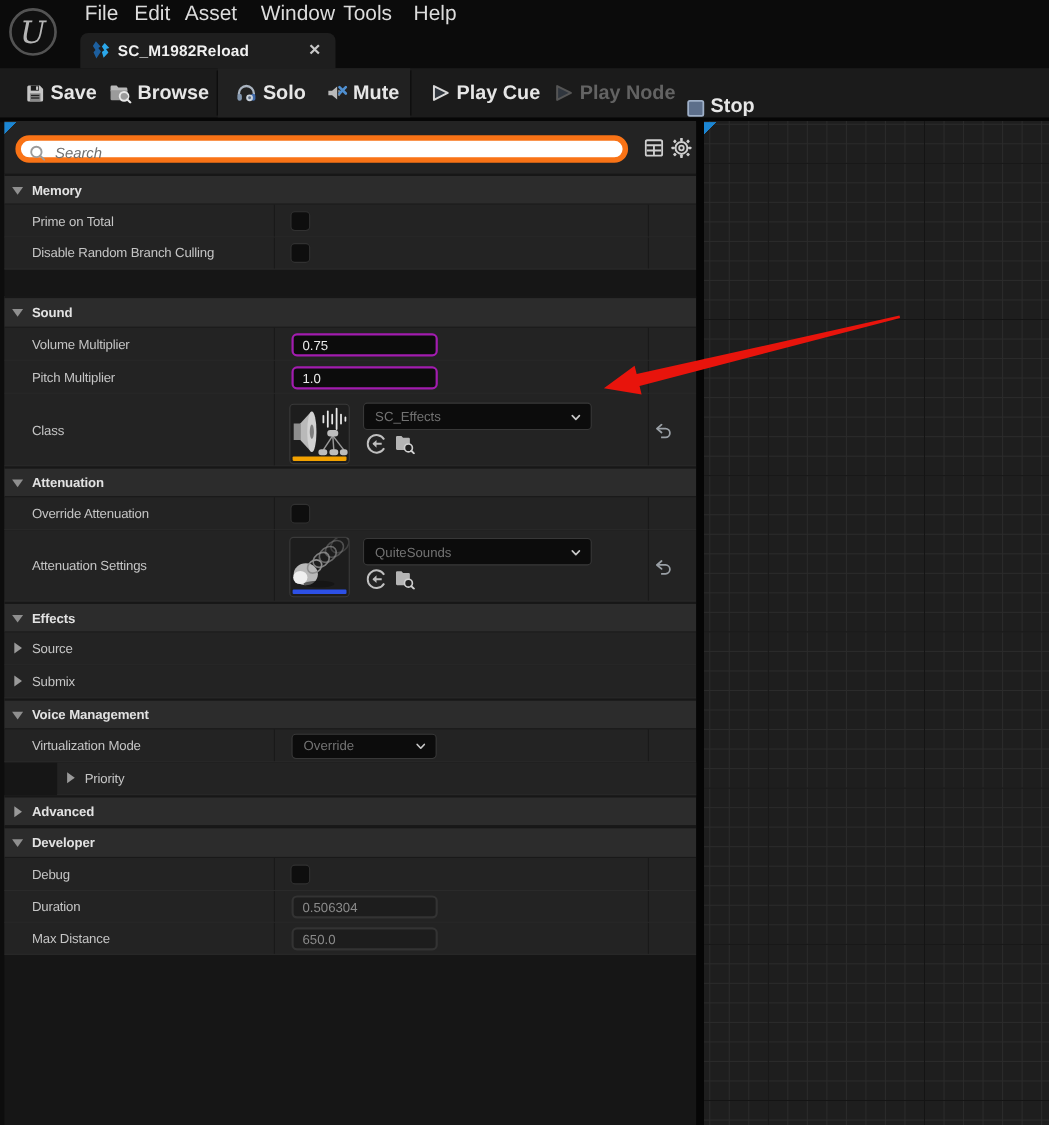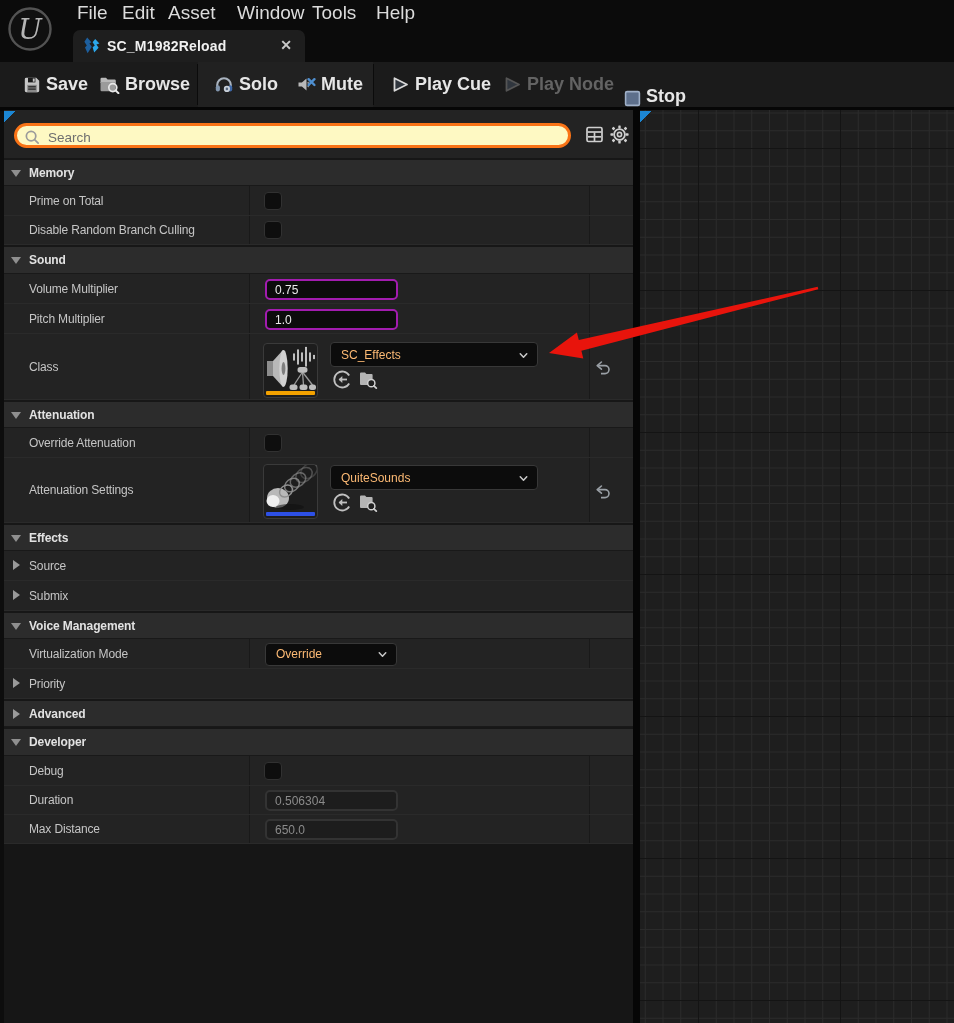--- a/index.html
+++ b/index.html
@@ -43,21 +43,21 @@
       linear-gradient(to right, #2b2b2b 1px, transparent 1px),
       linear-gradient(to bottom, #2b2b2b 1px, transparent 1px);
     background-size: 142px 142px, 142px 142px, 17.75px 17.75px, 17.75px 17.75px;
     background-position: 58px 0px, 0px 38px, 4.75px 0px, 0px 2.5px; }
   .corner-tri { position:absolute; width:11px; height:11px;
     background:linear-gradient(to bottom right, #1c86d3 50%, rgba(0,0,0,0) 50.5%); z-index:4; }
 
   
   .searchrow { position:absolute; left:0; top:0; width:629px; height:48px; background:#232323; }
   .searchbox { position:absolute; left:10px; top:13px; width:557px; height:25px;
-    background:#fef9c3; border:3px solid #f97316; border-radius:13px; }
+    background:#ffffff; border:5px solid #f97316; border-radius:13px;font-style:italic; }
   .searchbox .ph { position:absolute; left:31px; top:0; height:23px; line-height:23px;
     color:#6f6f6f; font-size:13.5px; }
   .icon-btn { position:absolute; top:0; width:20px; height:48px; display:flex; align-items:center; justify-content:center; }
 
   
   .rows { position:absolute; left:0; top:48px; width:629px; }
   .row { position:relative; width:629px; }
   .row.hdr { background:#2c2c2c; border-top:2px solid #171717; border-bottom:1px solid #191919; }
   .row.prop, .row.sub { background:#232323; border-bottom:1px solid #2a2a2a; }
   .row.last { border-bottom:none; }
@@ -73,21 +73,21 @@
   .vdiv2 { position:absolute; left:585px; top:0; bottom:0; width:1px; background:#191919; }
 
   .checkbox { position:absolute; left:260px; width:18px; height:18px; background:#0e0e0e;
     border:1px solid #313131; border-radius:4px; }
   .txtinput { position:absolute; left:261px; width:133px; height:21px; background:#0c0c0c;
     border:2px solid #a21caf; border-radius:5px; color:#eaeaea; font-size:12px;
     line-height:19px; padding-left:8px; }
   .txtinput.disabled { background:#1d1d1d; border-color:#333333; color:#8b8b8b; }
   .dropdown { position:absolute; background:#0c0c0c; border:1px solid #383838; border-radius:4px; }
   .dropdown .dd-label { position:absolute; left:10px; top:0; bottom:0; display:flex; align-items:center;
-    color:#fdba74; font-size:12px; }
+    color:#737373; font-size:12px; }
   .dd-chev { position:absolute; right:9px; top:50%; margin-top:-4px; width:9px; height:9px; }
   .thumb { position:absolute; left:259px; width:55px; height:55px; background:#1d1d1d;
     border:1px solid #3a3a3a; border-radius:4px; }
   .thumb .bar { position:absolute; left:2px; right:2px; bottom:2px; height:4px; border-radius:1px; }
   .mini-icons { position:absolute; left:329px; display:flex; gap:6px; align-items:center; }
   .reset-btn { position:absolute; left:591px; width:18px; height:16px; }
 
   .annotation { position:absolute; left:0; top:0; width:954px; height:1023px; pointer-events:none; z-index:30; }
 </style>
 </head>
@@ -249,21 +249,21 @@
           <div class="vdiv2"></div>
           <span class="prop-label">Prime on Total</span>
           <div class="checkbox" style="top: 5.5px;"></div>
         </div>
         <div class="row prop" style="height: 29px;">
           <div class="vdiv1"></div>
           <div class="vdiv2"></div>
           <span class="prop-label">Disable Random Branch Culling</span>
           <div class="checkbox" style="top: 5px;"></div>
         </div>
-        <div class="row hdr" style="height: 29px;">
+        <div class="row hdr" style="height: 29px; margin-top: 24px;">
           <span class="tri-down" style="top: 10px;"></span>
           <span class="hdr-label">Sound</span>
         </div>
         <div class="row prop" style="height: 30px;">
           <div class="vdiv1"></div>
           <div class="vdiv2"></div>
           <span class="prop-label">Volume Multiplier</span>
           <div class="txtinput" style="top: 4.5px;">0.75</div>
         </div>
         <div class="row prop" style="height: 30px;">
@@ -393,21 +393,21 @@
           <div class="vdiv1"></div>
           <div class="vdiv2"></div>
           <span class="prop-label">Virtualization Mode</span>
           <div class="dropdown" style="left: 261px; width: 132px; height: 23px; top: 3.5px;">
             <span class="dd-label">Override</span>
             <svg class="dd-chev" width="10" height="9" viewBox="0 0 10 9">
               <path d="M1.4 2.6 L5 6.4 L8.6 2.6" fill="none" stroke="#c8c8c8" stroke-width="1.7" stroke-linecap="round" stroke-linejoin="round"></path>
             </svg>
           </div>
         </div>
-        <div class="row sub" style="height: 30px;">
+        <div class="row sub" style="height: 30px; margin-left: 48px;">
           <span class="tri-right" style="top: 8.5px;"></span>
           <span class="prop-label">Priority</span>
         </div>
         <div class="row hdr" style="height: 28px;">
           <span class="tri-right" style="top: 7.5px;"></span>
           <span class="hdr-label">Advanced</span>
         </div>
         <div class="row hdr" style="height: 29px;">
           <span class="tri-down" style="top: 10px;"></span>
           <span class="hdr-label">Developer</span>

